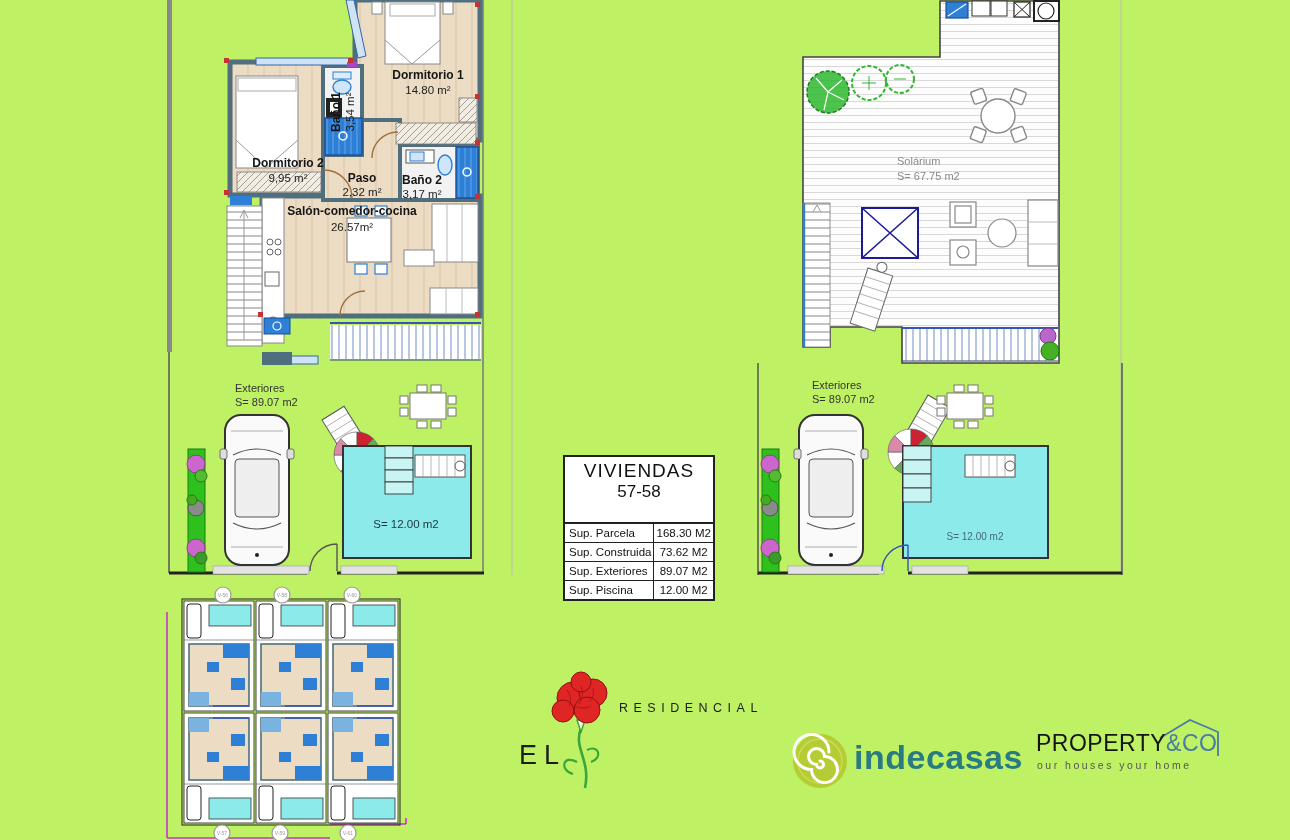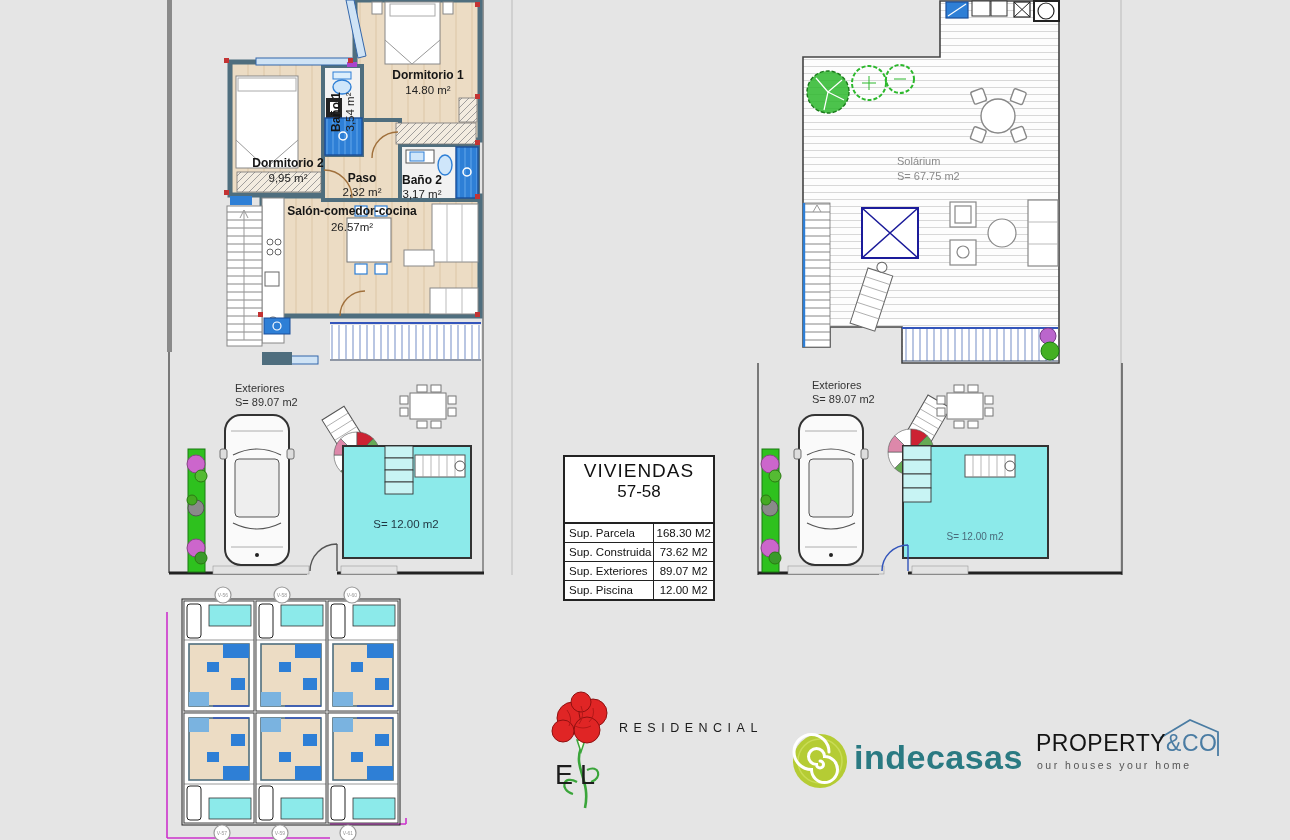--- a/index.html
+++ b/index.html
@@ -1,38 +1,38 @@
 <!DOCTYPE html>
 <html><head>
 <meta charset="utf-8">
 <style>
   html,body{margin:0;padding:0;background:#fff;font-family:"Liberation Sans",sans-serif;}
-  #sheet{position:relative;width:1290px;height:840px;background:#e5e5e5;overflow:hidden;}
+  #sheet{position:relative;width:1290px;height:840px;background:#bef264;overflow:hidden;}
   #plansvg{position:absolute;left:0;top:0;}
   svg text{font-family:"Liberation Sans",sans-serif;}
   .roomname{font-weight:bold;font-size:12px;fill:#151515;}
   .roomarea{font-size:11.5px;fill:#222;}
   .extlabel{font-size:11px;fill:#333;}
   .graylabel{font-size:11px;fill:#8a8a8a;}
   .poollabel{font-size:11.5px;fill:#1f3540;}
   .poollabel2{font-size:10px;fill:#4a6a7a;}
   .marker-t{font-size:5px;fill:#999;}
   
   .sumtable{position:absolute;left:563px;top:455px;width:148px;border:2px solid #222;background:#fff;}
   .sumtitle{border-bottom:2px solid #222;text-align:center;padding:3px 0 20px 0;color:#111;}
   .sumtitle .l1{font-size:19px;letter-spacing:1px;}
   .sumtitle .l2{font-size:17px;}
   .sumrow{display:flex;border-bottom:1.4px solid #222;height:18px;align-items:center;font-size:11.5px;color:#111;}
   .sumrow:last-child{border-bottom:none;justify-content:space-between;}
   .sumrow .lab{width:85px;padding-left:4px;border-right:1.4px solid #222;height:100%;display:flex;align-items:center;}
   .sumrow .val{width:59px;text-align:center;}
   
-  .logo-res{position:absolute;left:515px;top:688px;width:215px;height:125px;}
+  .logo-res{position:absolute;left:515px;top:668px;width:215px;height:125px;}
   .res-line1{position:absolute;left:104px;top:33px;font-size:12.5px;letter-spacing:5.5px;color:#1c1c1c;white-space:nowrap;}
-  .res-el{position:absolute;left:4px;top:72px;font-size:27px;letter-spacing:7px;color:#1c1c1c;margin-left:36px;}
+  .res-el{position:absolute;left:4px;top:72px;font-size:27px;letter-spacing:7px;color:#1c1c1c;}
   .res-pasico{position:absolute;left:76px;top:72px;font-size:27px;letter-spacing:9px;color:#1c1c1c;white-space:nowrap;}
   .logo-inde{position:absolute;left:790px;top:728px;width:215px;height:68px;}
   .inde-text{position:absolute;left:64px;top:10px;font-size:34px;font-weight:bold;color:#2a7a82;letter-spacing:0.5px;}
   .logo-prop{position:absolute;left:1032px;top:712px;width:200px;height:62px;}
   .prop-text{position:absolute;left:4px;top:18px;font-size:23px;color:#141414;letter-spacing:0.5px;white-space:nowrap;}
   .prop-text .amp{color:#4a7ca3;}
   .prop-tag{position:absolute;left:5px;top:47px;font-size:10.5px;letter-spacing:2.5px;color:#555;white-space:nowrap;}
 </style>
 </head>
 <body>

